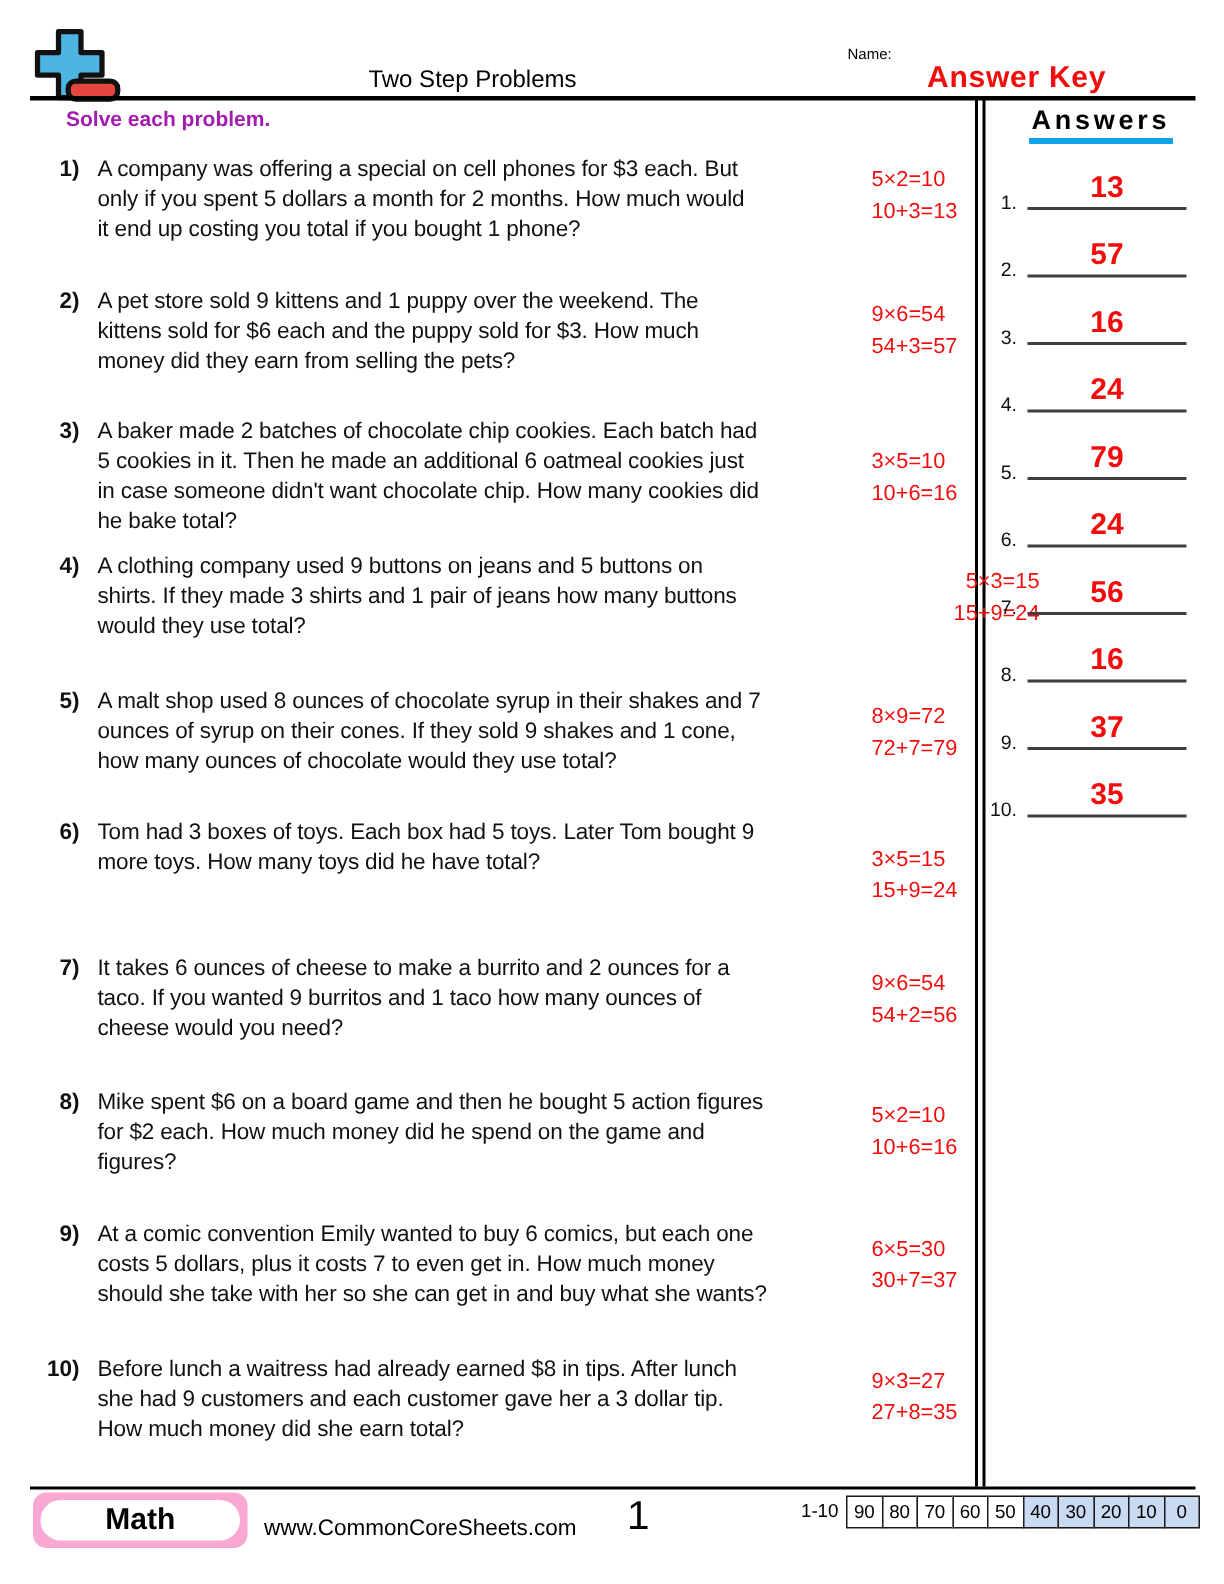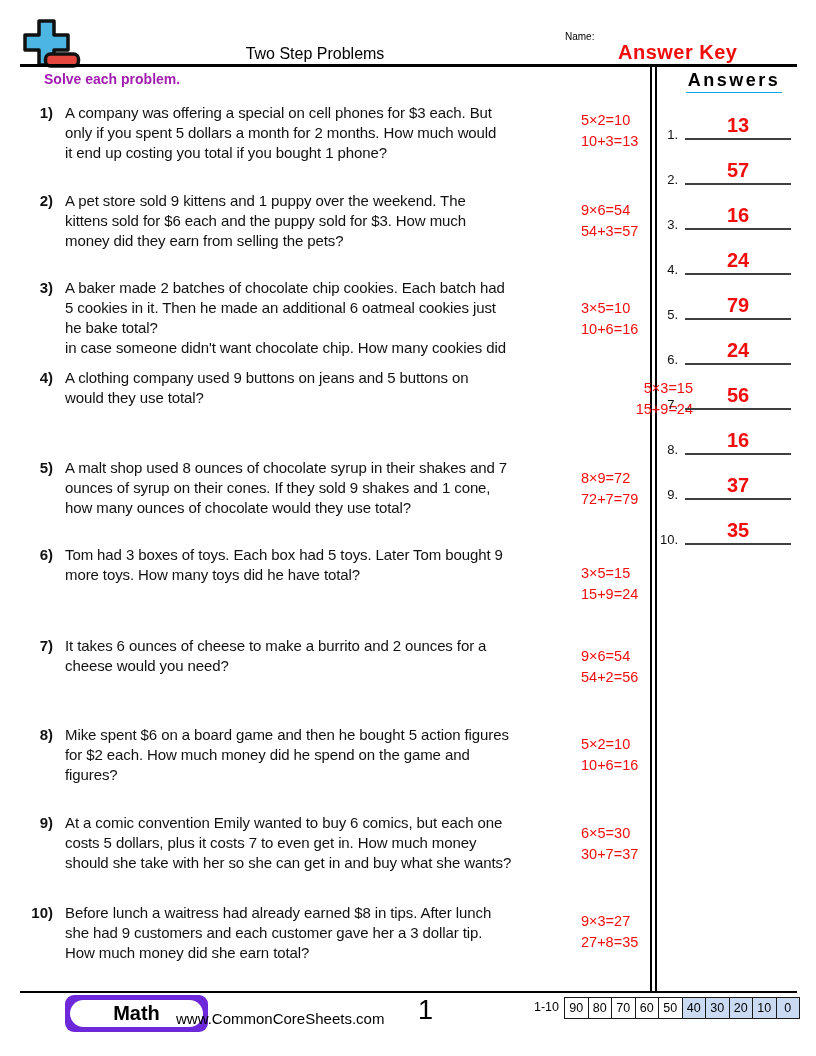--- a/index.html
+++ b/index.html
@@ -26,30 +26,30 @@
   .p-num{position:absolute;left:18px;top:0;width:35px;text-align:right;
     font-weight:bold;font-size:15px;line-height:20px;}
   .p-text{position:absolute;left:65px;top:0;width:476px;font-size:15px;line-height:20px;
     letter-spacing:-0.1px;}
   .p-text .line{white-space:nowrap;}
   .p-work{position:absolute;left:537px;width:112px;color:var(--red);
     font-size:14.5px;line-height:21px;white-space:nowrap;margin-left:44px;}
   
   .answers-title{position:absolute;left:652px;top:70px;width:164px;text-align:center;}
   .answers-title span{display:inline-block;font-size:18px;font-weight:bold;
-    letter-spacing:2.5px;border-bottom:1px solid #0ea5e9;padding:0 2px 1px 2px;color:#000;}
+    letter-spacing:2.5px;border-bottom:4px solid #0ea5e9;padding:0 2px 1px 2px;color:#000;}
   .answer-row{position:absolute;left:0;width:816px;height:25px;}
   .a-num{position:absolute;left:648px;bottom:-2px;width:30px;text-align:right;
     font-size:13px;color:#111;}
   .a-line{position:absolute;left:685px;bottom:0;width:106px;height:25px;
     border-bottom:2px solid #3f3f3f;text-align:center;}
   .a-val{display:block;font-size:20px;font-weight:bold;line-height:24px;color:var(--red);}
   
   .math-badge{position:absolute;left:22px;top:995px;width:143px;height:37px;
-    background:#6d28d9;border-radius:9px;margin-left:43px;}
+    background:#f9a8d4;border-radius:9px;}
   .math-badge-inner{position:absolute;left:5px;top:5px;right:5px;bottom:5px;
     background:#fff;border-radius:14px;display:flex;align-items:center;justify-content:center;
     font-size:20px;font-weight:bold;color:#000;}
   .site-url{position:absolute;left:176px;top:1010px;font-size:15px;color:#000;}
   .page-number{position:absolute;left:418px;top:995px;font-size:27px;font-weight:300;color:#000;}
   .scale-range{position:absolute;left:523px;top:1000px;width:36px;text-align:right;
     font-size:12.5px;color:#000;}
   .grade-scale{position:absolute;left:565px;top:997px;display:flex;}
   .scale-cell{width:22.5px;height:20px;border:1px solid #1a1a1a;margin-left:-1px;
     display:flex;align-items:center;justify-content:center;font-size:12.5px;color:#000;
@@ -100,32 +100,33 @@
         <div class="p-work" style="top: 9px;">
           <div class="work-line">9×6=54</div>
           <div class="work-line">54+3=57</div>
         </div>
       </div>
       <div class="problem" style="top: 278px;">
         <div class="p-num">3)</div>
         <div class="p-text">
           <div class="line">A baker made 2 batches of chocolate chip cookies. Each batch had</div>
           <div class="line">5 cookies in it. Then he made an additional 6 oatmeal cookies just</div>
+          <div class="line">in case someone didn't want chocolate chip. How many cookies did</div>
           <div class="line">he bake total?</div>
-          <div class="line">in case someone didn't want chocolate chip. How many cookies did</div>
         </div>
         <div class="p-work" style="top: 20px;">
           <div class="work-line">3×5=10</div>
           <div class="work-line">10+6=16</div>
         </div>
       </div>
       <div class="problem" style="top: 368px;">
         <div class="p-num">4)</div>
         <div class="p-text">
           <div class="line">A clothing company used 9 buttons on jeans and 5 buttons on</div>
+          <div class="line">shirts. If they made 3 shirts and 1 pair of jeans how many buttons</div>
           <div class="line">would they use total?</div>
         </div>
         <div class="p-work" style="top: 10px; text-align: right;">
           <div class="work-line">5×3=15</div>
           <div class="work-line">15+9=24</div>
         </div>
       </div>
       <div class="problem" style="top: 458px;">
         <div class="p-num">5)</div>
         <div class="p-text">
@@ -146,20 +147,21 @@
         </div>
         <div class="p-work" style="top: 18px;">
           <div class="work-line">3×5=15</div>
           <div class="work-line">15+9=24</div>
         </div>
       </div>
       <div class="problem" style="top: 636px;">
         <div class="p-num">7)</div>
         <div class="p-text">
           <div class="line">It takes 6 ounces of cheese to make a burrito and 2 ounces for a</div>
+          <div class="line">taco. If you wanted 9 burritos and 1 taco how many ounces of</div>
           <div class="line">cheese would you need?</div>
         </div>
         <div class="p-work" style="top: 10px;">
           <div class="work-line">9×6=54</div>
           <div class="work-line">54+2=56</div>
         </div>
       </div>
       <div class="problem" style="top: 725px;">
         <div class="p-num">8)</div>
         <div class="p-text">

